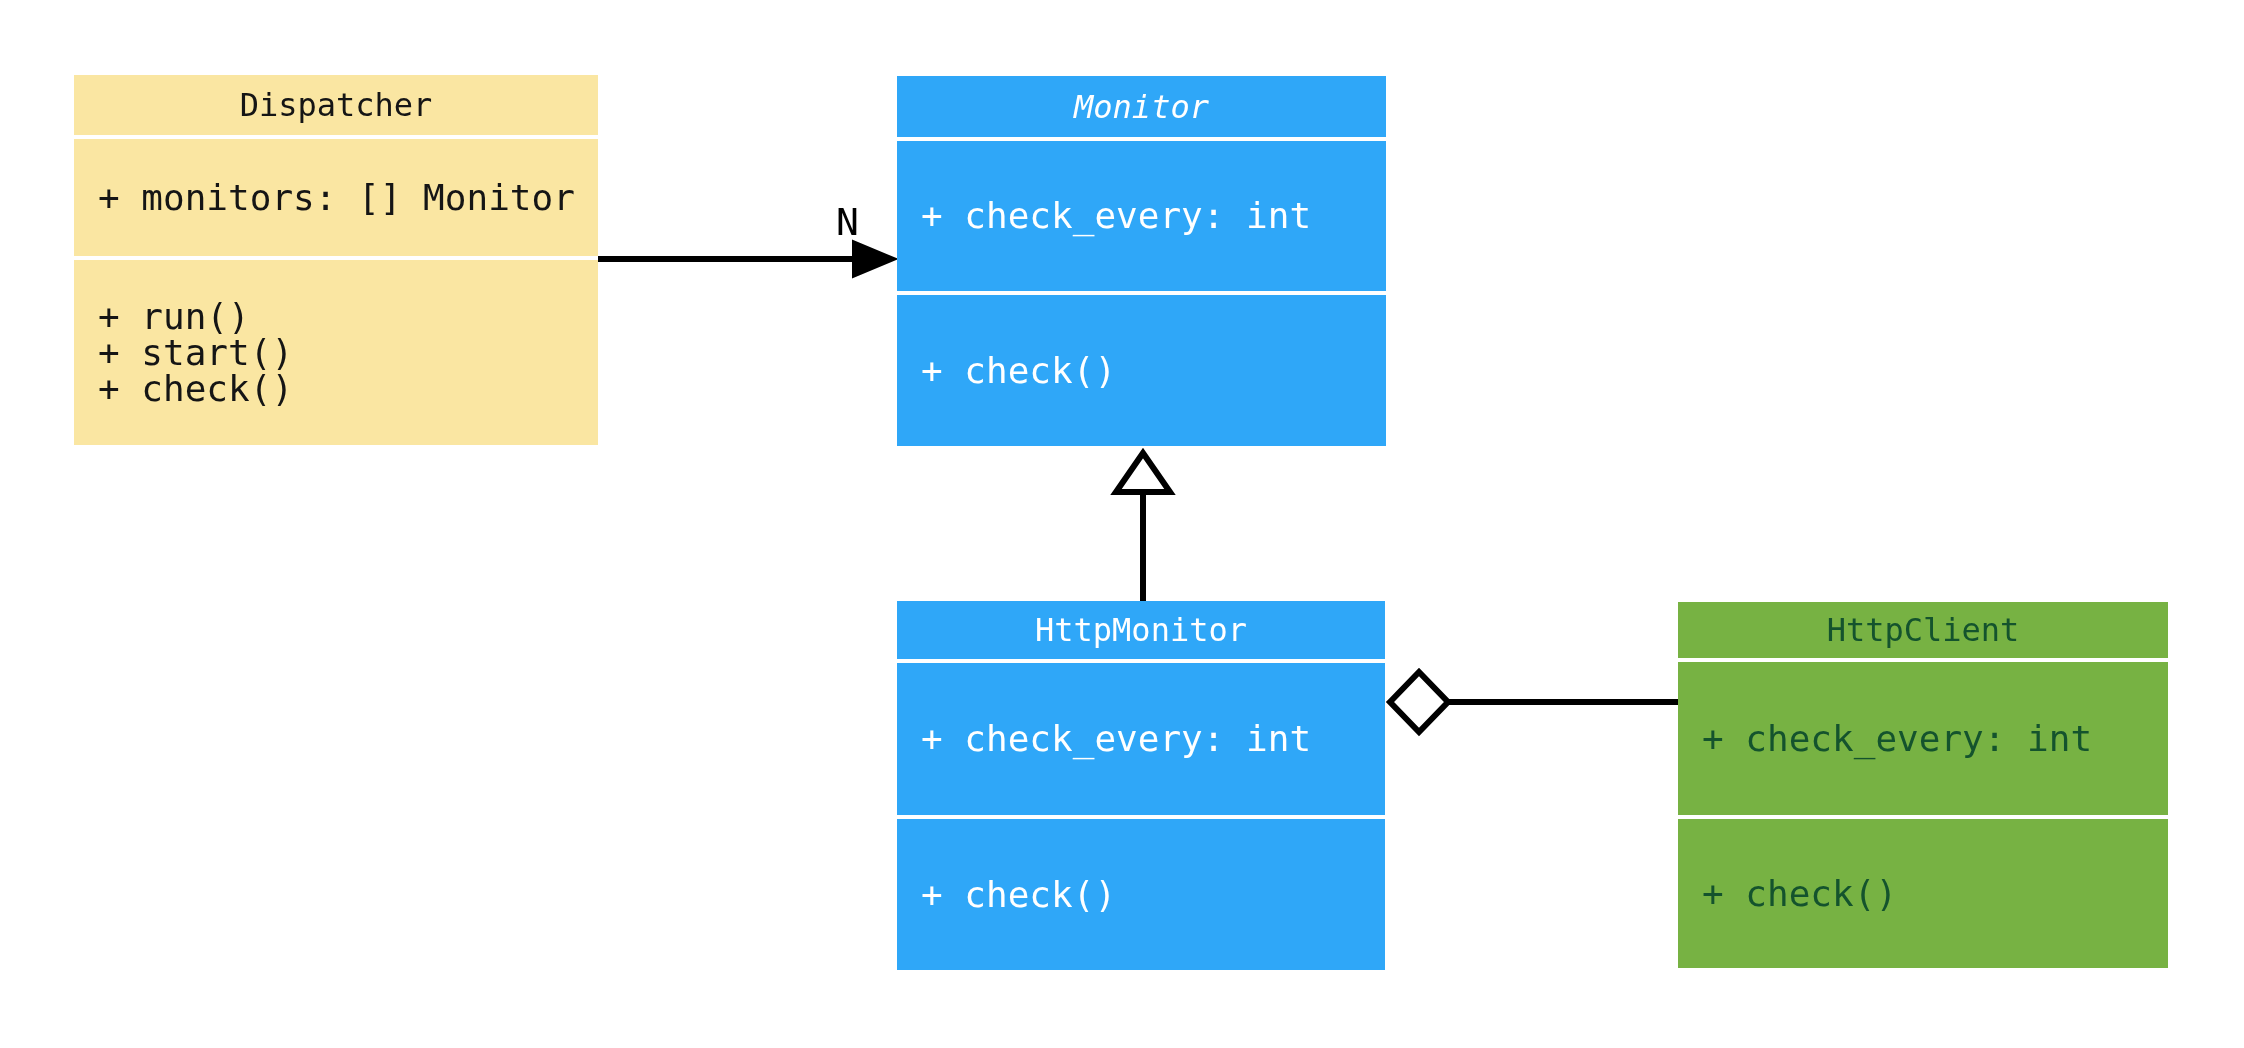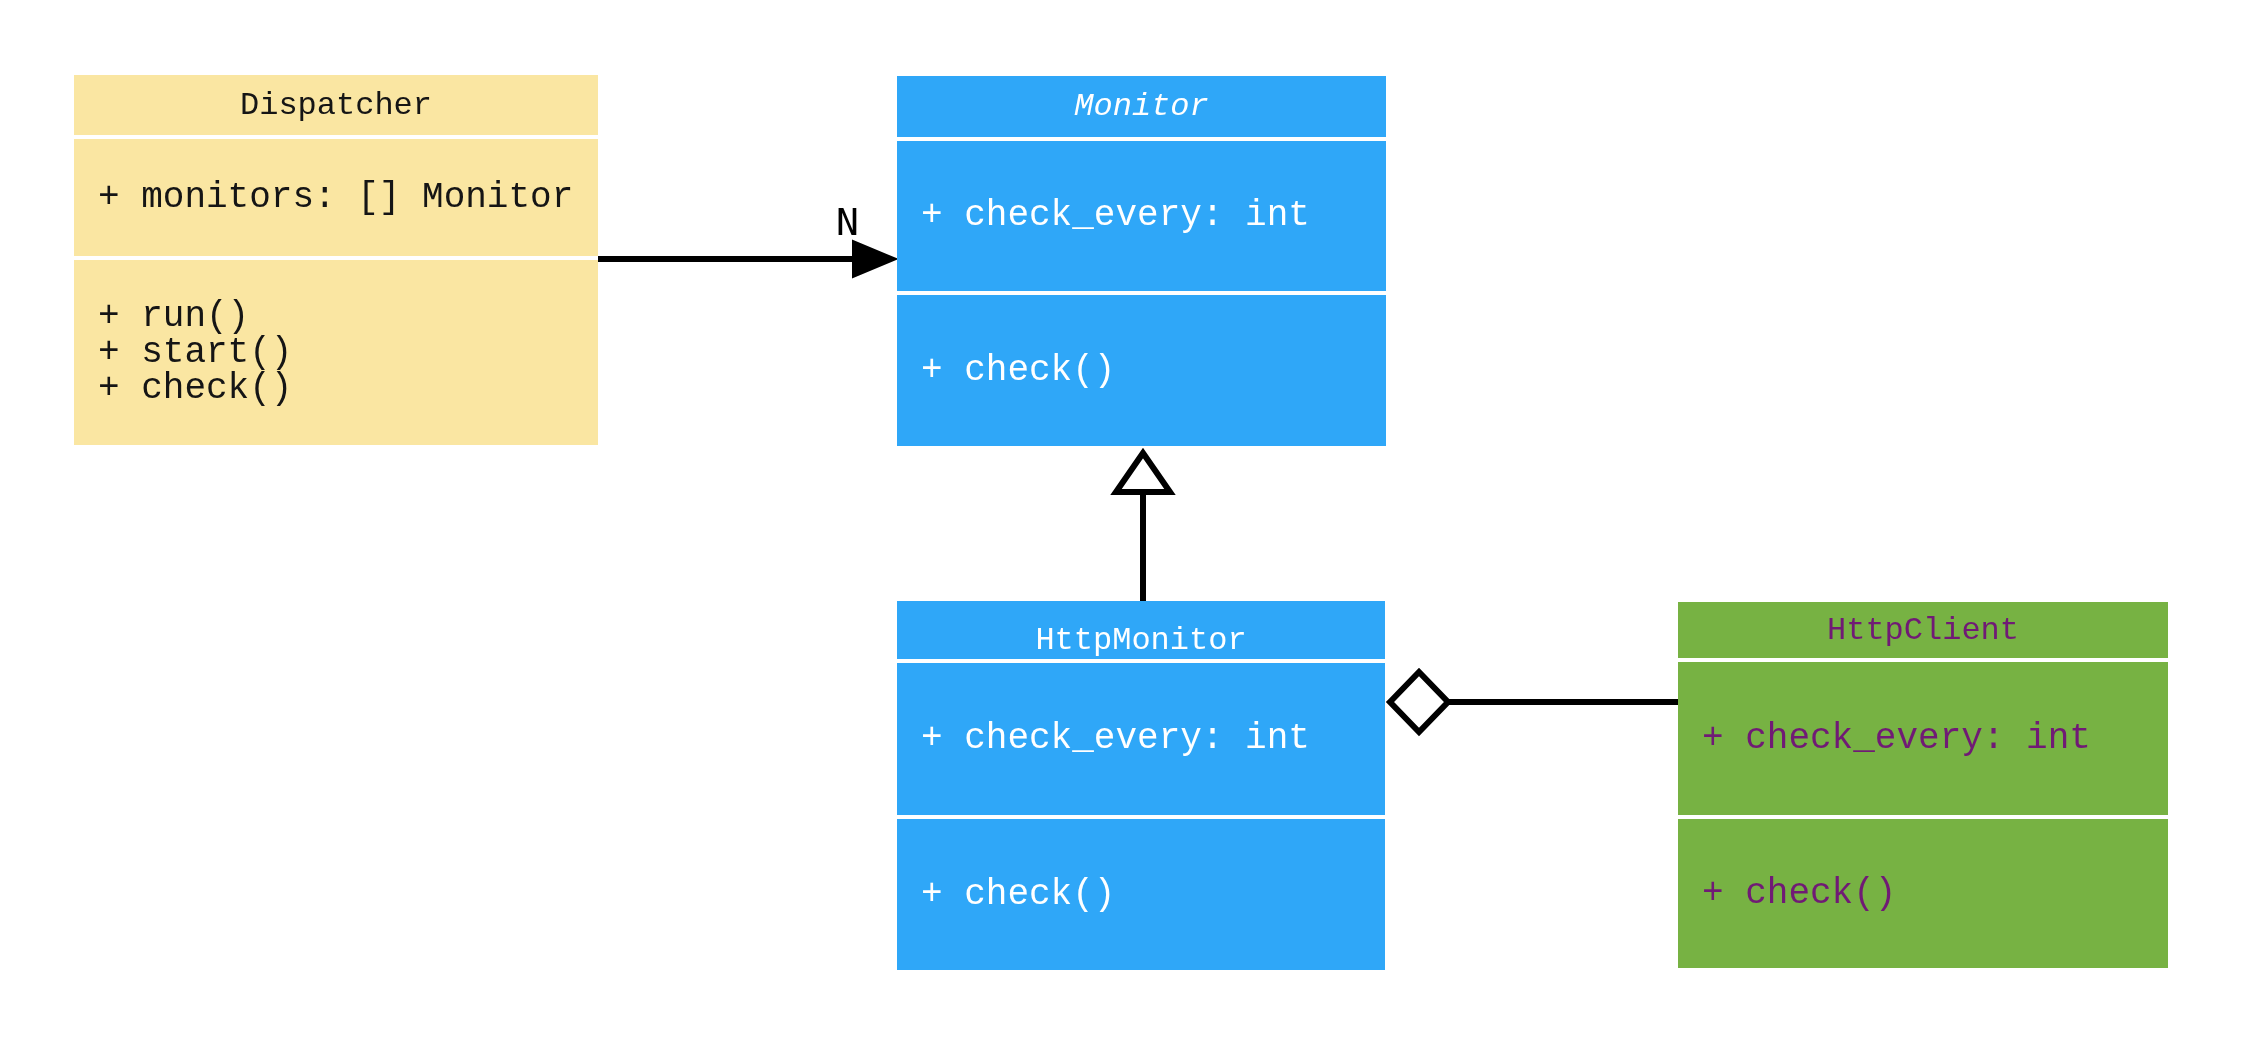--- a/index.html
+++ b/index.html
@@ -16,21 +16,20 @@
     pointer-events: none;
   }
   .uml-class {
     position: absolute;
     display: flex; flex-direction: column;
     gap: 4px;
   }
   .compartment {
     display: flex; flex-direction: column; justify-content: center;
     box-sizing: border-box;
-    font-family: Liberation Mono, monospace;
   }
   .compartment.title {
     align-items: center;
     font-size: 32px;
     flex: 0 0 auto;
   }
   .compartment.attrs { flex: 0 0 auto; }
   .compartment.methods { flex: 1 1 auto; }
   .member {
     font-size: 36px; line-height: 36px;
@@ -43,25 +42,25 @@
   .c-dispatcher .title { height: 60px; }
   .c-dispatcher .attrs { height: 117px; }
   
   .c-monitor { left: 897px; top: 76px; width: 489px; height: 370px; justify-content: space-between; }
   .c-monitor .compartment { background: #2FA7F8; color: #ffffff; }
   .c-monitor .title { height: 61px; font-style: italic; }
   .c-monitor .attrs { height: 150px; }
   
   .c-httpmonitor { left: 897px; top: 601px; width: 488px; height: 369px; }
   .c-httpmonitor .compartment { background: #2FA7F8; color: #ffffff; }
-  .c-httpmonitor .title { height: 58px; justify-content: flex-end; }
+  .c-httpmonitor .title { height: 58px; }
   .c-httpmonitor .attrs { height: 152px; }
   
   .c-httpclient { left: 1678px; top: 602px; width: 490px; height: 366px; }
-  .c-httpclient .compartment { background: #77B243; color: #701a75; }
+  .c-httpclient .compartment { background: #77B243; color: #14532d; }
   .c-httpclient .title { height: 56px; }
   .c-httpclient .attrs { height: 153px; }
   
   .edge-label {
     position: absolute;
     left: 836px; top: 202px;
     font-size: 38px; line-height: 40px;
     color: #000000;
   }
 </style>

